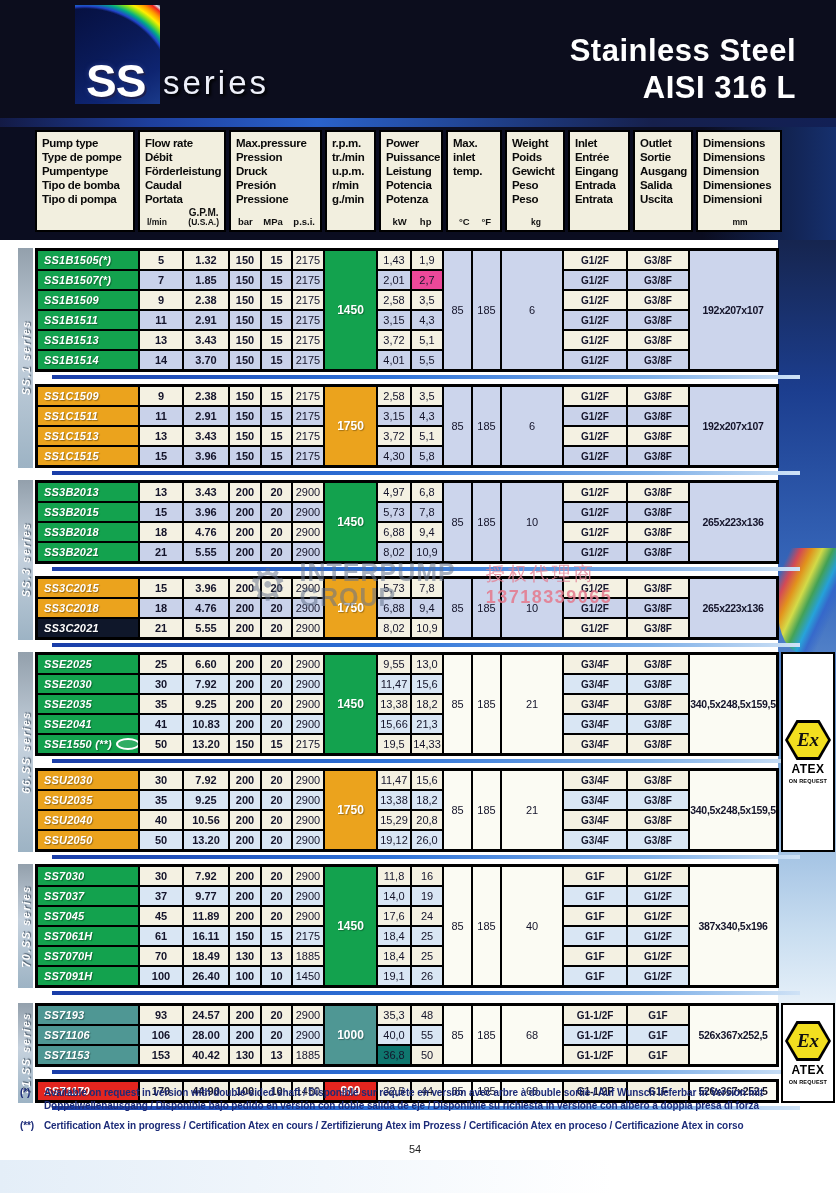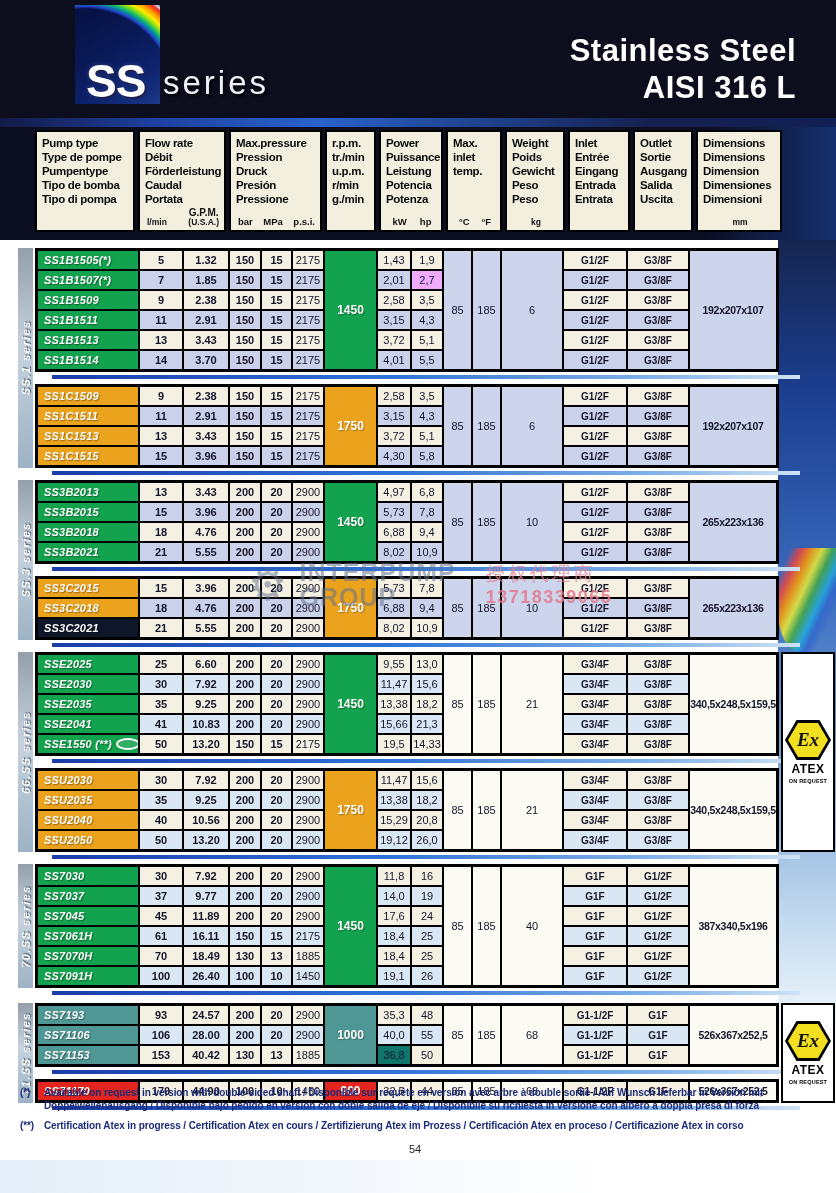--- a/index.html
+++ b/index.html
@@ -269,21 +269,21 @@
           <div class="cell io" style="grid-area: 1 / 13; background: rgb(244, 241, 226);">G1/2F</div>
           <div class="cell io" style="grid-area: 1 / 14; background: rgb(244, 241, 226);">G3/8F</div>
           <div class="cell dims" style="grid-area: 1 / 15 / span 6; background: rgb(204, 213, 236);">192x207x107</div>
           <div class="cell name" style="grid-area: 2 / 1; background: rgb(19, 162, 78);">SS1B1507(*)</div>
           <div class="cell bold" style="grid-area: 2 / 2; background: rgb(201, 210, 234);">7</div>
           <div class="cell bold" style="grid-area: 2 / 3; background: rgb(201, 210, 234);">1.85</div>
           <div class="cell bold" style="grid-area: 2 / 4; background: rgb(201, 210, 234);">150</div>
           <div class="cell bold" style="grid-area: 2 / 5; background: rgb(201, 210, 234);">15</div>
           <div class="cell " style="grid-area: 2 / 6; background: rgb(201, 210, 234);">2175</div>
           <div class="cell " style="grid-area: 2 / 8; background: rgb(201, 210, 234);">2,01</div>
-          <div class="cell " style="grid-area: 2 / 9; background: #f0abfc;">2,7</div>
+          <div class="cell " style="grid-area: 2 / 9; background: #ec4899;">2,7</div>
           <div class="cell io" style="grid-area: 2 / 13; background: rgb(201, 210, 234);">G1/2F</div>
           <div class="cell io" style="grid-area: 2 / 14; background: rgb(201, 210, 234);">G3/8F</div>
           <div class="cell name" style="grid-area: 3 / 1; background: rgb(19, 162, 78);">SS1B1509</div>
           <div class="cell bold" style="grid-area: 3 / 2; background: rgb(244, 241, 226);">9</div>
           <div class="cell bold" style="grid-area: 3 / 3; background: rgb(244, 241, 226);">2.38</div>
           <div class="cell bold" style="grid-area: 3 / 4; background: rgb(244, 241, 226);">150</div>
           <div class="cell bold" style="grid-area: 3 / 5; background: rgb(244, 241, 226);">15</div>
           <div class="cell " style="grid-area: 3 / 6; background: rgb(244, 241, 226);">2175</div>
           <div class="cell " style="grid-area: 3 / 8; background: rgb(244, 241, 226);">2,58</div>
           <div class="cell " style="grid-area: 3 / 9; background: rgb(244, 241, 226);">3,5</div>

